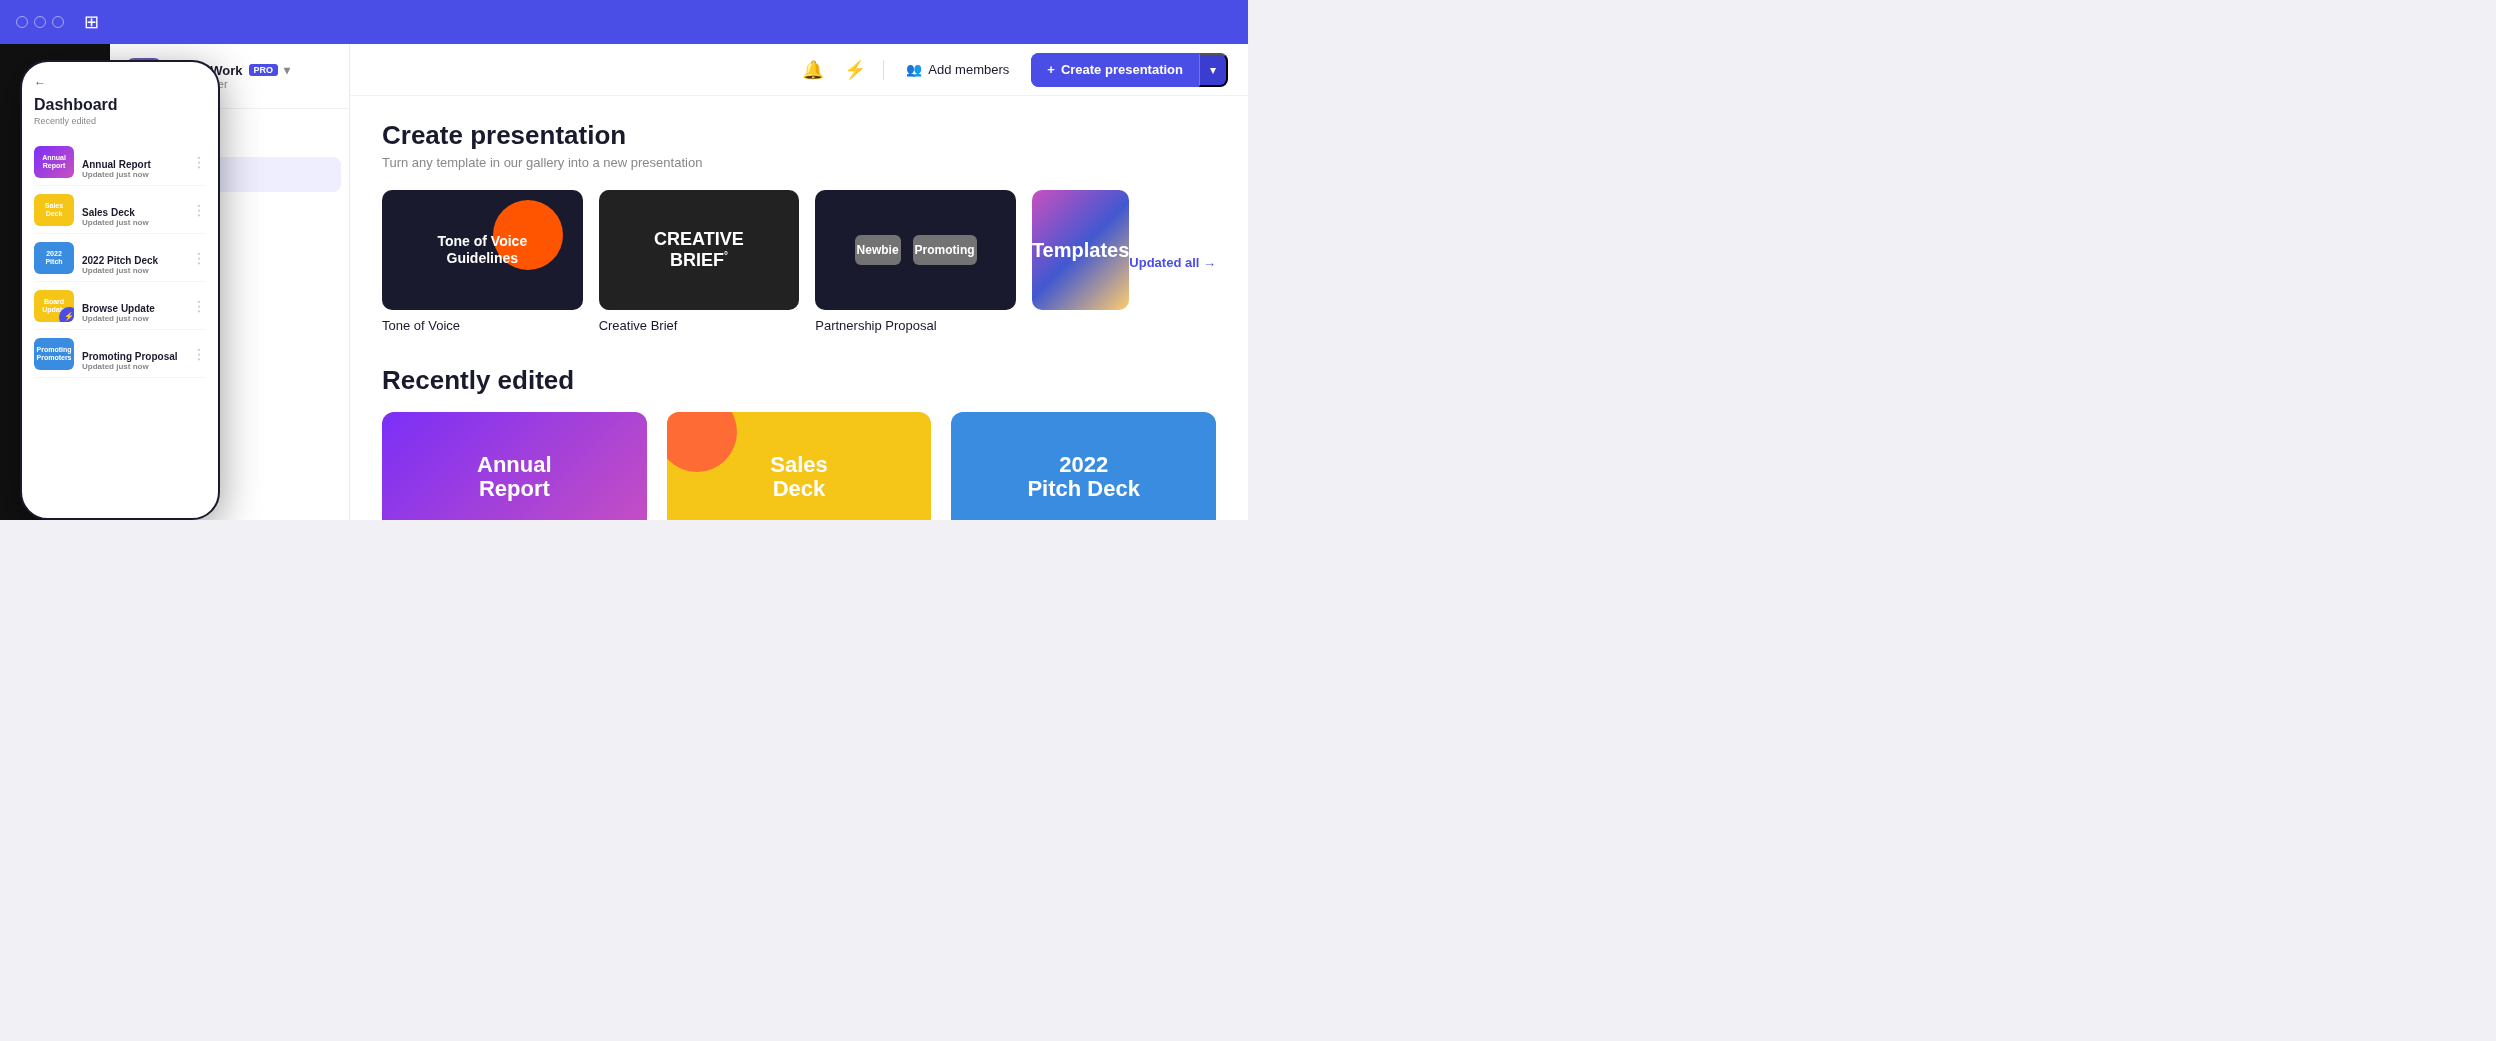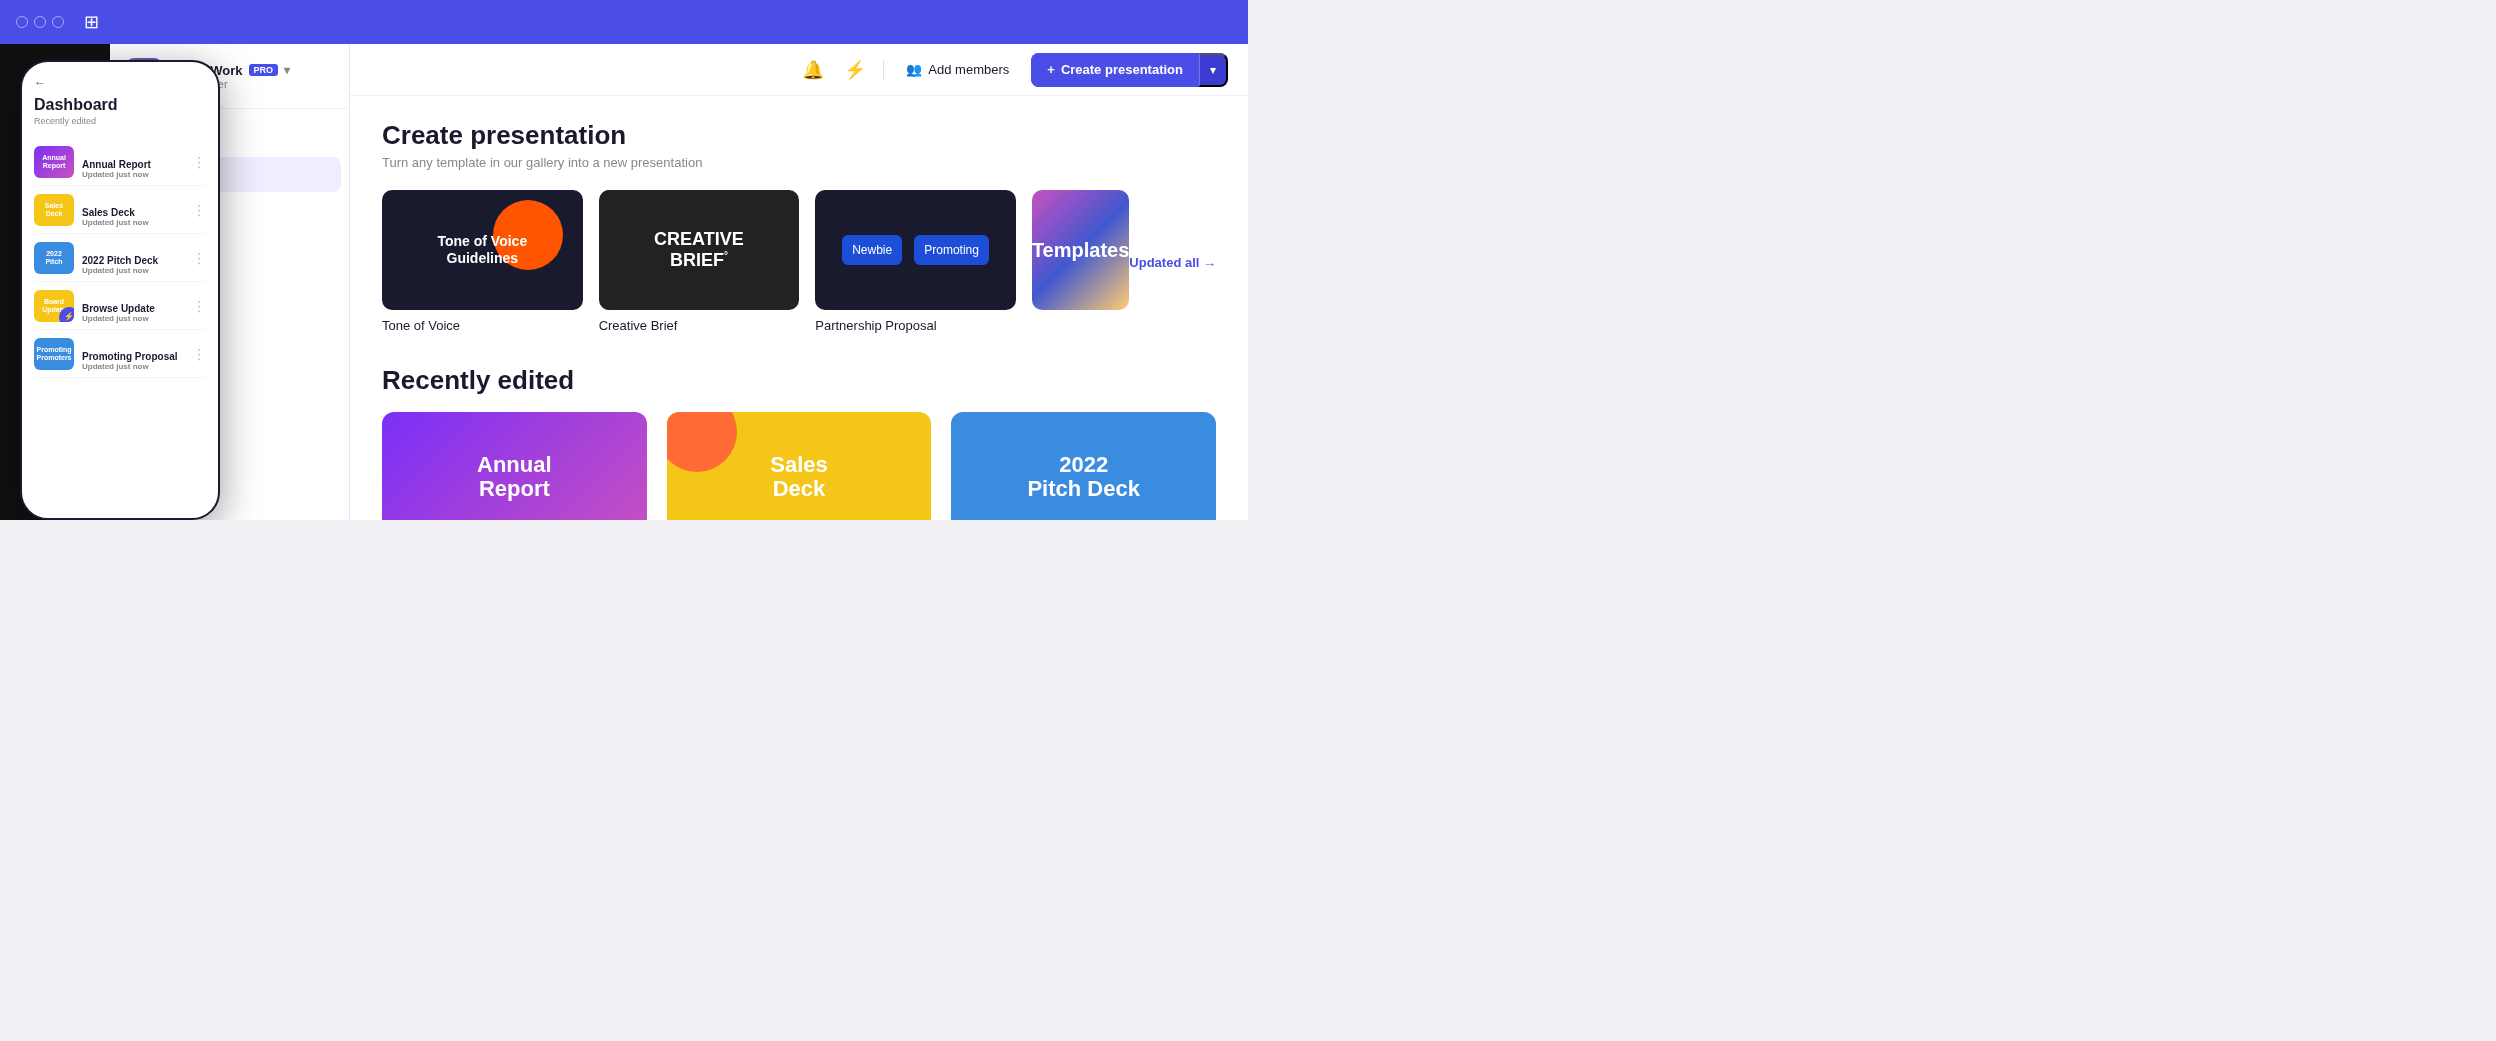--- a/index.html
+++ b/index.html
@@ -45,21 +45,21 @@
     .tov-circle { position: absolute; width: 70px; height: 70px; background: #ff5500; border-radius: 50%; top: 10px; right: 20px; }
     .tov-text { color: white; font-size: 14px; font-weight: 800; text-align: center; z-index: 1; line-height: 1.2; }
 
     
     .thumb-cb { background: #222; overflow: hidden; display: flex; align-items: center; justify-content: center; }
     .cb-text { color: white; font-size: 18px; font-weight: 900; text-align: center; line-height: 1.1; }
     .cb-dot { color: #f0f0f0; font-size: 10px; vertical-align: super; }
 
     
     .thumb-pp { background: #1a1a2e; display: flex; align-items: center; justify-content: center; gap: 12px; padding: 0 16px; }
-    .pp-block { background: #1d4ed8; border-radius: 6px; padding: 8px 10px; color: white; font-size: 12px; font-weight: 400; }
+    .pp-block { background: #737373; border-radius: 6px; padding: 8px 2px; color: white; font-size: 12px; font-weight: 700; }
 
     
     .thumb-templates { background: linear-gradient(135deg, #c850c0, #4158d0, #ffcc70); display: flex; align-items: center; justify-content: center; }
     .templates-text { color: white; font-size: 20px; font-weight: 900; }
 
     
     .recently-grid { display: flex; gap: 20px; }
     .recent-card { flex: 1; cursor: pointer; }
     .recent-thumb { width: 100%; height: 130px; border-radius: 12px; overflow: hidden; }
 

